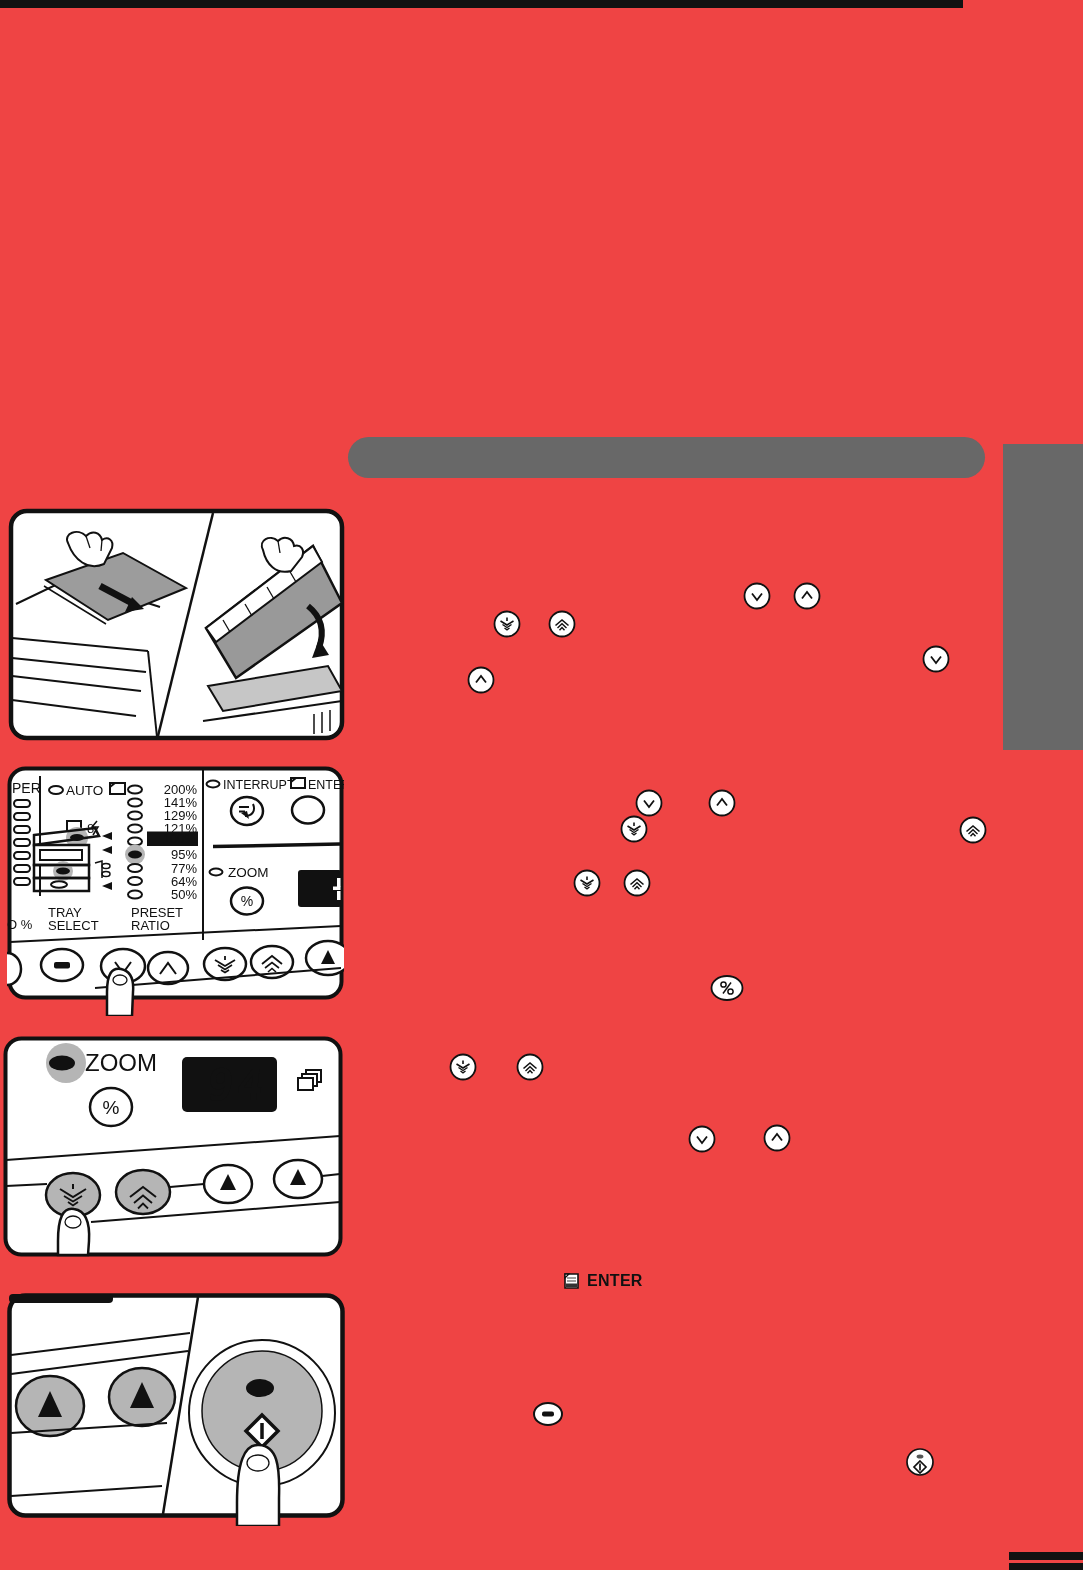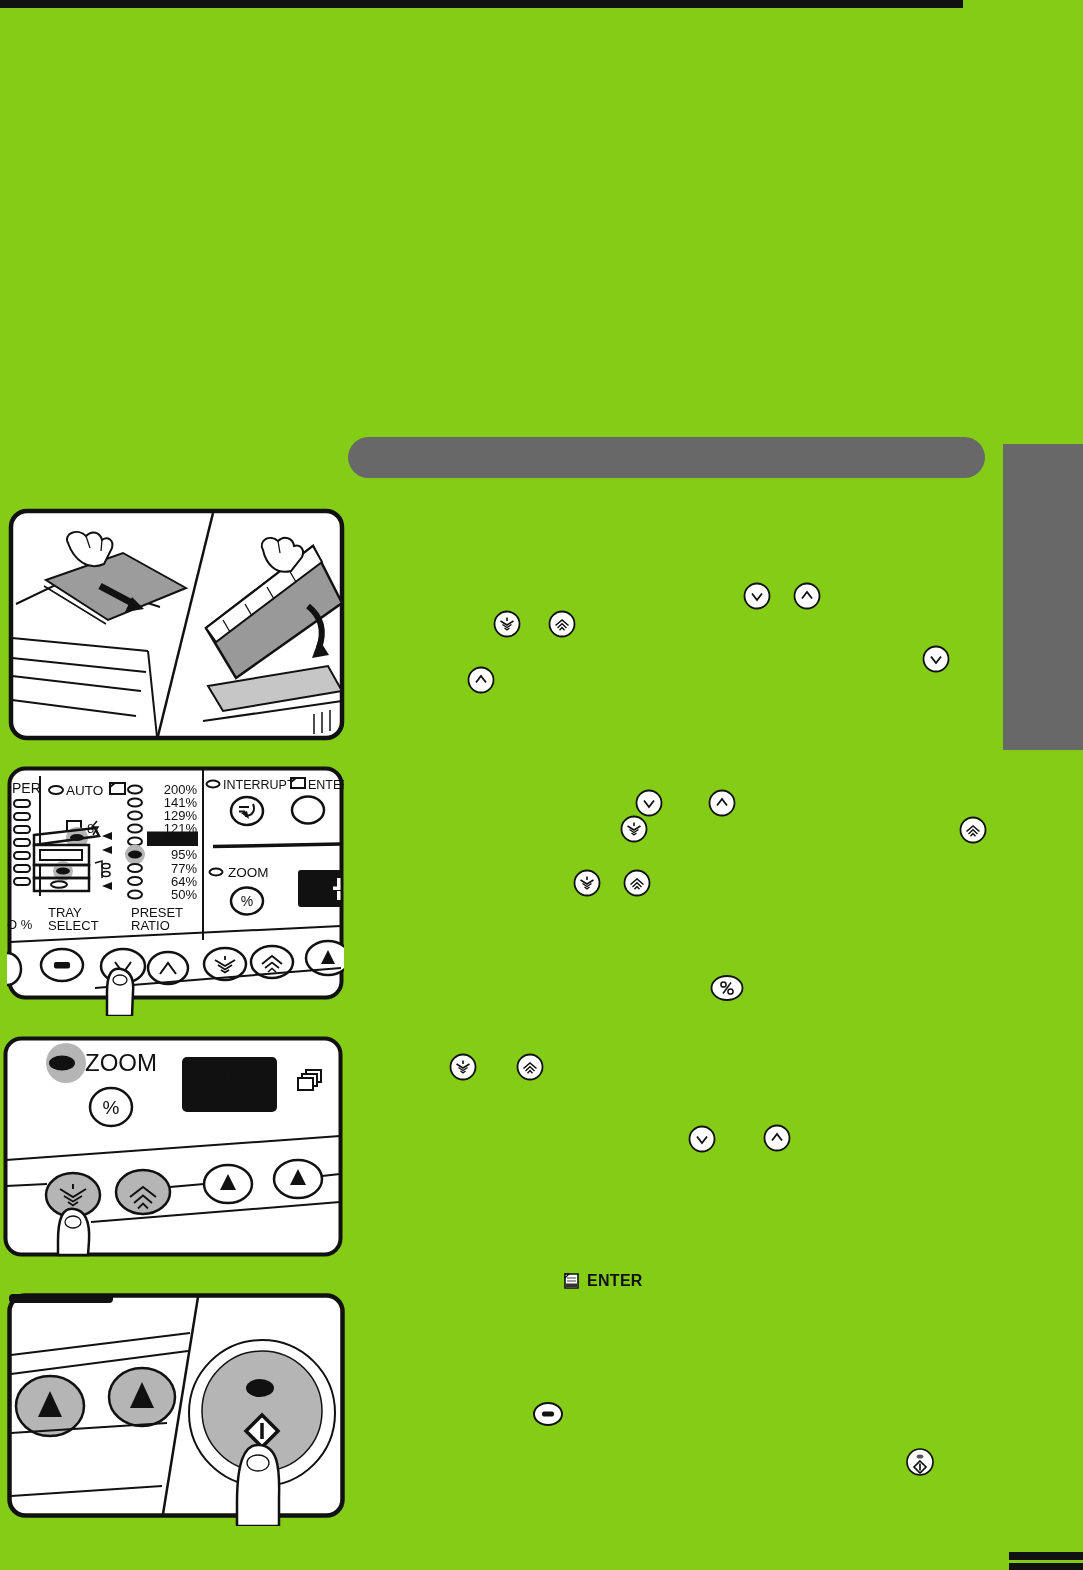--- a/index.html
+++ b/index.html
@@ -1,16 +1,16 @@
 <!DOCTYPE html>
 <html><head>
 <meta charset="utf-8">
 <style>
   html,body{margin:0;padding:0;background:#fff;}
-  .page{position:relative;width:1083px;height:1570px;background:#84cc16;
+  .page{position:relative;width:1083px;height:1570px;background:#ef4444;
         font-family:"Liberation Sans",sans-serif;overflow:hidden;}
   .abs{position:absolute;}
   .bar{background:#111;}
   .hdrbar{background:#686868;border-radius:21px;}
   .sidetab{background:#686868;}
   .ik{display:block;}
   .enter-note{display:flex;align-items:center;gap:5px;}
   .enter-note span{font-weight:bold;font-size:16px;color:#111;letter-spacing:.3px;}
   svg text{font-family:"Liberation Sans",sans-serif;fill:#111;}
   .seg{font-family:"DejaVu Sans Mono",monospace;font-weight:bold;}

